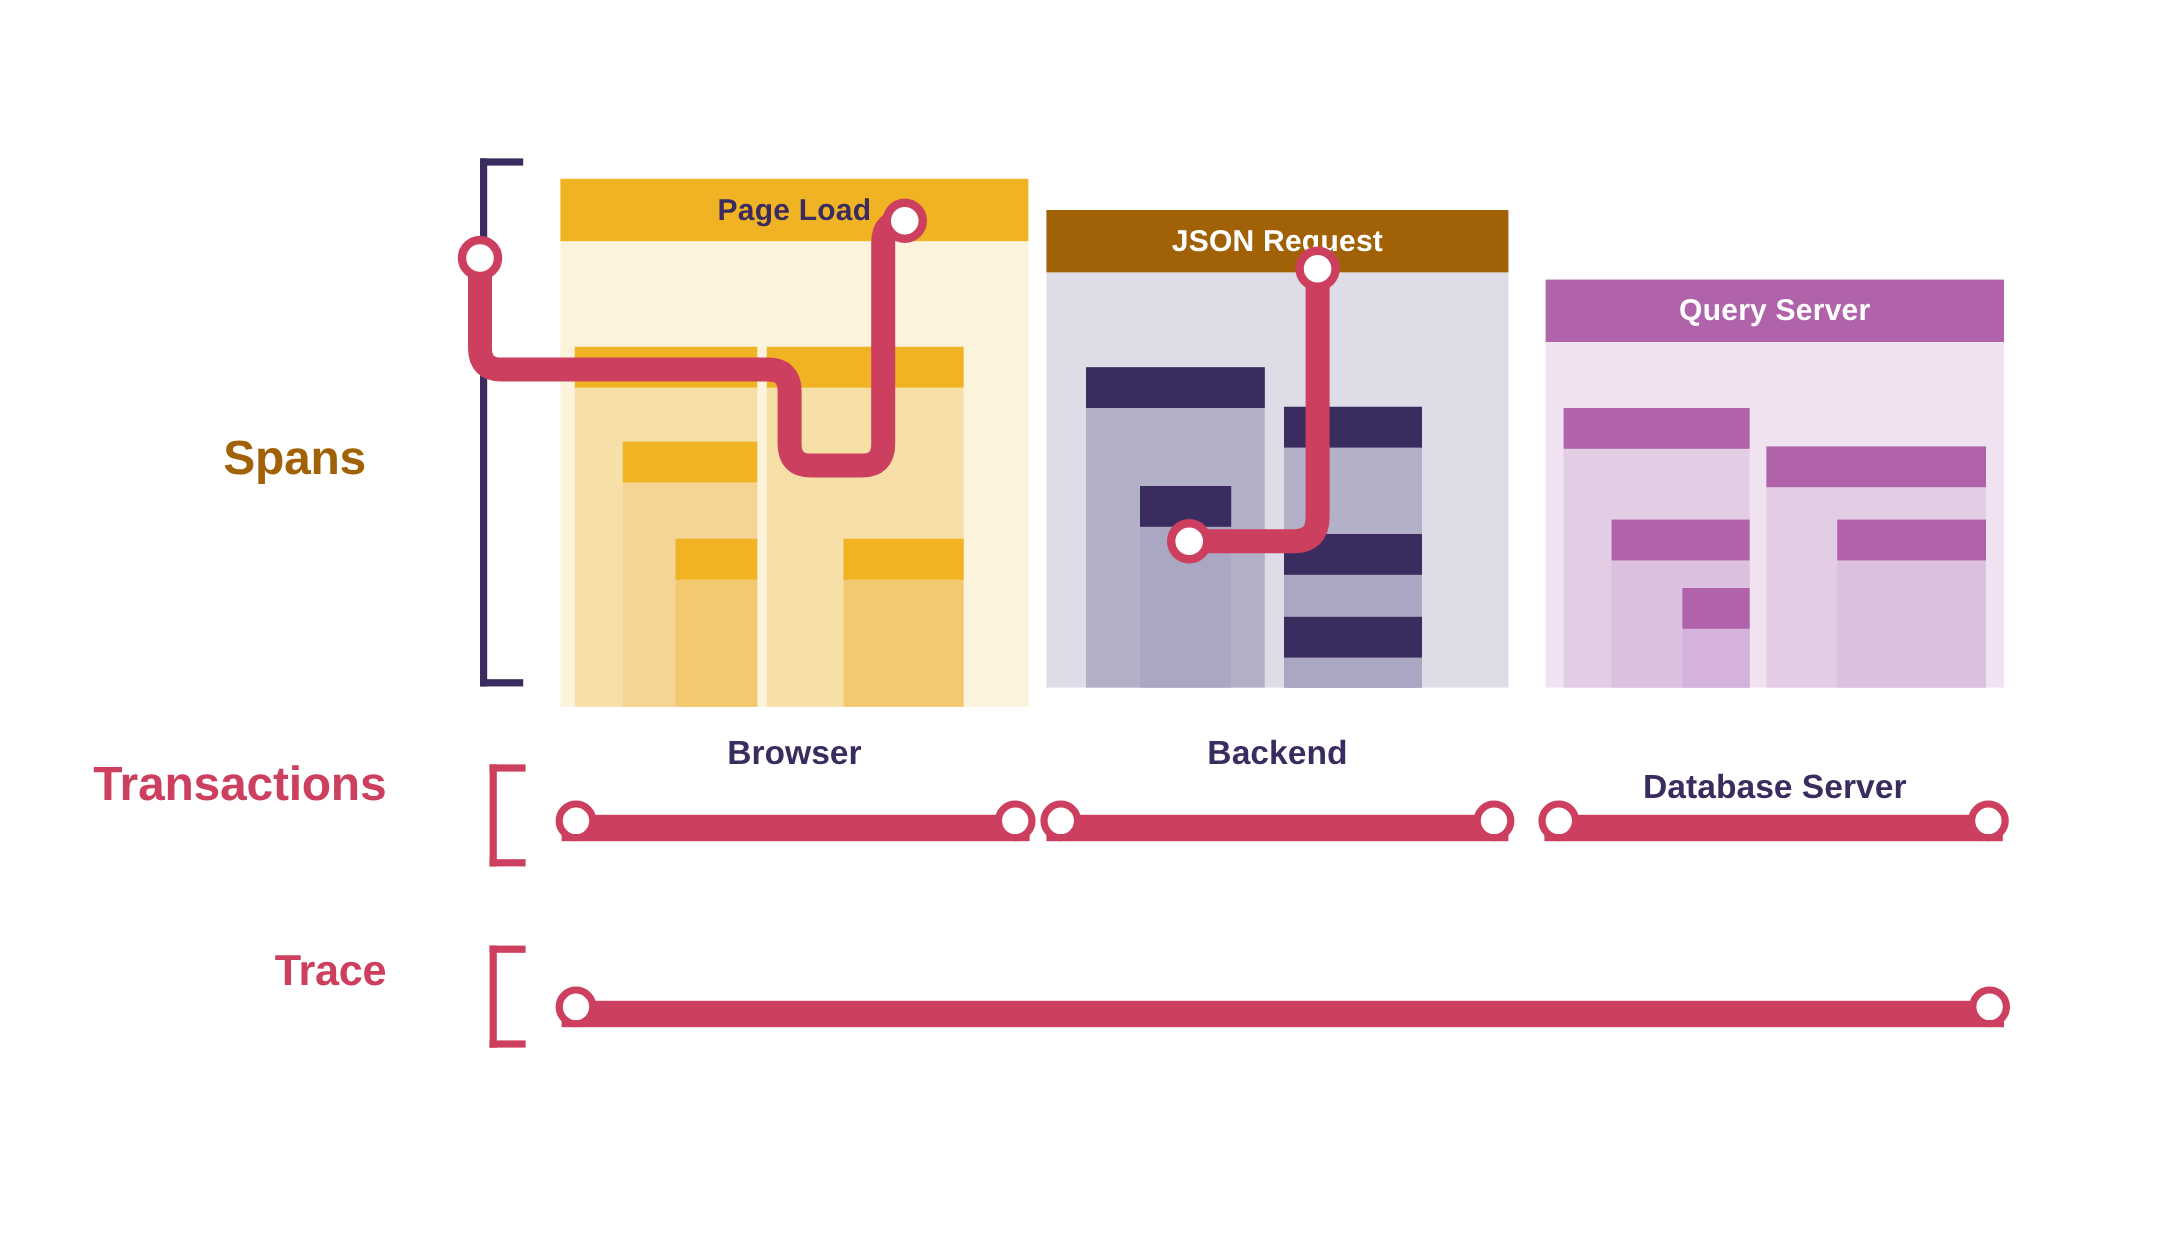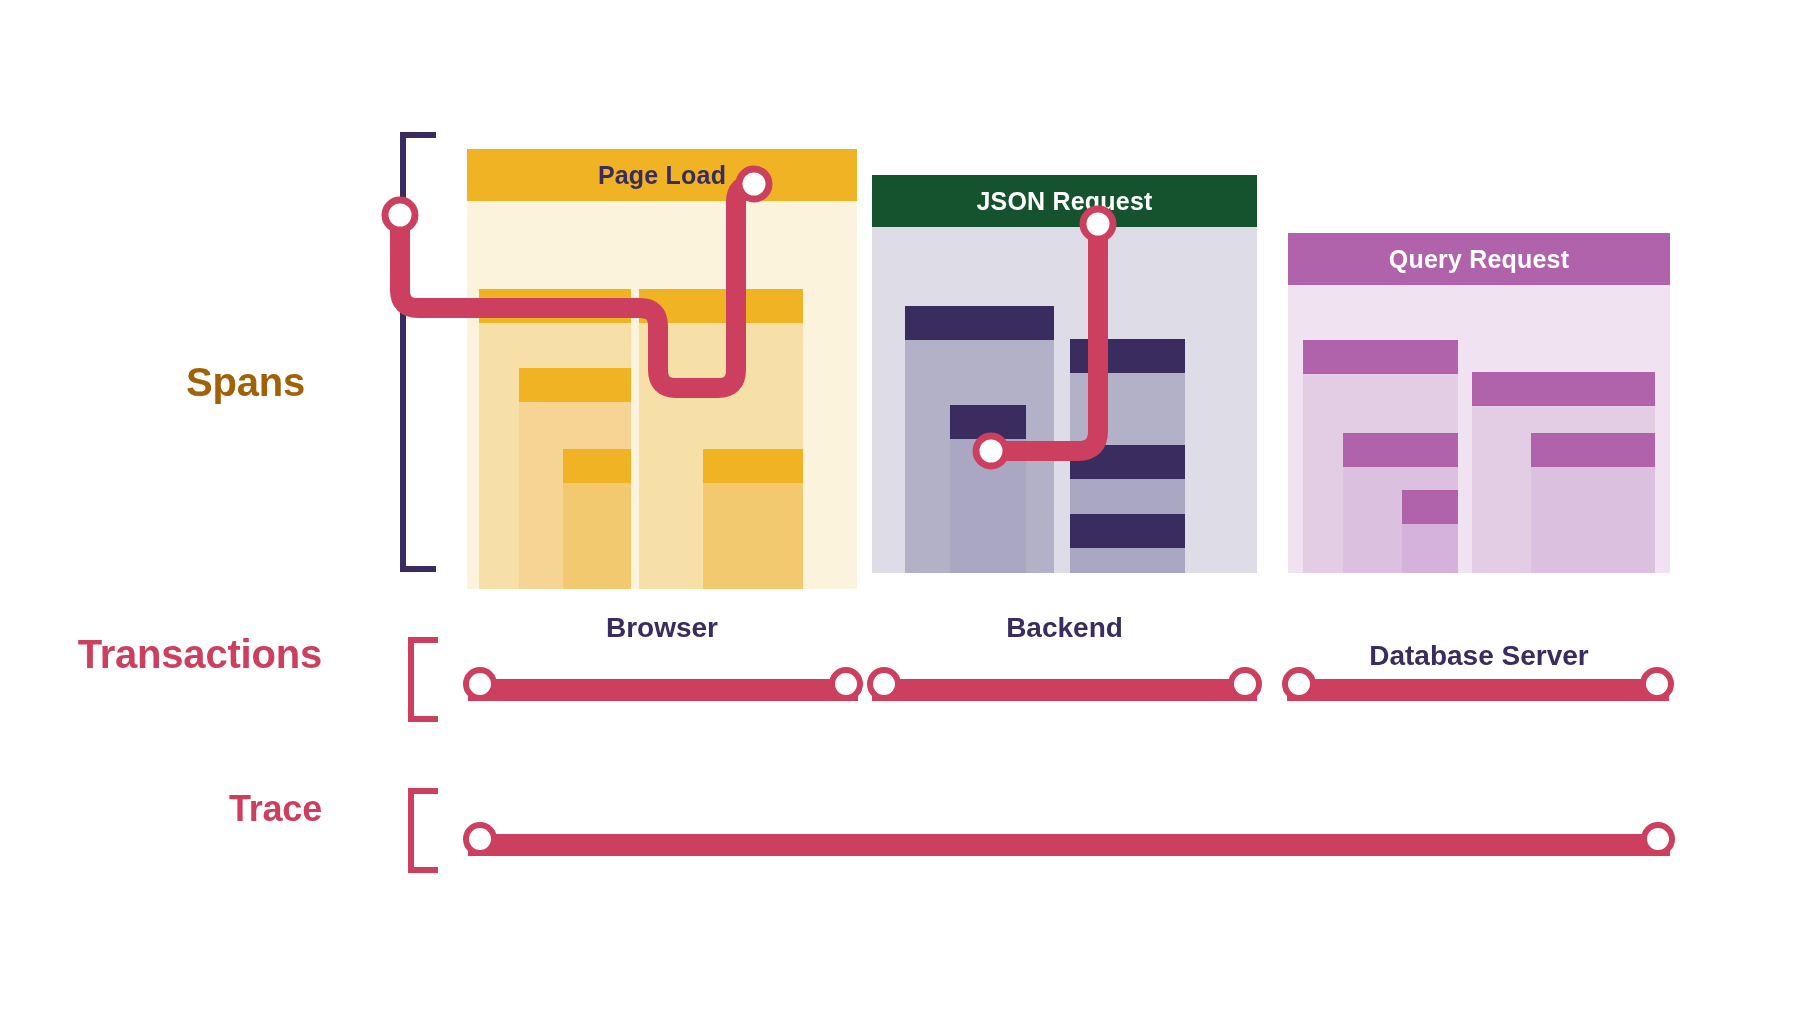--- a/index.html
+++ b/index.html
@@ -103,21 +103,21 @@
     box-sizing: border-box;
   }
 
   
   #col-browser { left: 467px; top: 133px; width: 390px; height: 440px; margin-top: 16px; }
   #col-browser .service-header { background: #f0b323; color: #3a2c5e; }
   #col-browser .service-body { top: 52px; height: 388px; background: #fcf3dd; }
 
   
   #col-backend { left: 872px; top: 175px; width: 385px; height: 398px; }
-  #col-backend .service-header { background: #14532d; color: #ffffff; }
+  #col-backend .service-header { background: #a16207; color: #ffffff; }
   #col-backend .service-body { top: 52px; height: 346px; background: #dedde7; }
 
   
   #col-database { left: 1288px; top: 233px; width: 382px; height: 340px; }
   #col-database .service-header { background: #b063ab; color: #ffffff; }
   #col-database .service-body { top: 52px; height: 288px; background: #f0e2f0; }
 
   
   .span-bar {
     position: absolute;
@@ -289,21 +289,21 @@
       </div>
       <div class="span-bar bar-p2" style="left:243px; bottom:0px; width:124px; height:140px;">
         <div class="fill"></div>
         <div class="cap"></div>
       </div>
       <div class="span-bar bar-p3" style="left:114px; bottom:0px; width:56px;  height:83px;">
         <div class="fill"></div>
         <div class="cap"></div>
       </div>
     </div>
-    <div class="service-header">Query Request</div>
+    <div class="service-header">Query Server</div>
   </div>
 
   <svg id="connector-svg" viewBox="0 0 1800 1031" xmlns="http://www.w3.org/2000/svg">
 
     <path d="M 400 215 L 400 290 Q 400 308 418 308 L 640 308 Q 658 308 658 326
              L 658 370 Q 658 388 676 388 L 718 388 Q 736 388 736 370
              L 736 202 Q 736 184 754 184" fill="none" stroke="#cd3f5e" stroke-width="20" stroke-linecap="round" stroke-linejoin="round"></path>
 
     <path d="M 991 451 L 1078 451 Q 1098 451 1098 431 L 1098 224" fill="none" stroke="#cd3f5e" stroke-width="20" stroke-linecap="round" stroke-linejoin="round"></path>
 

